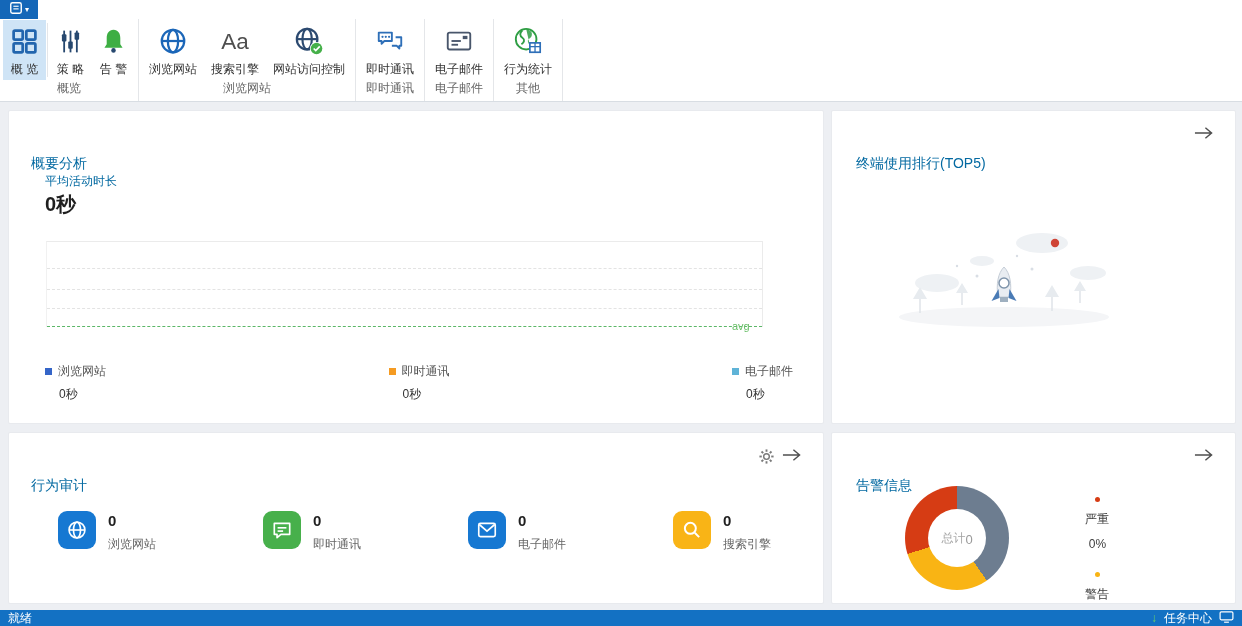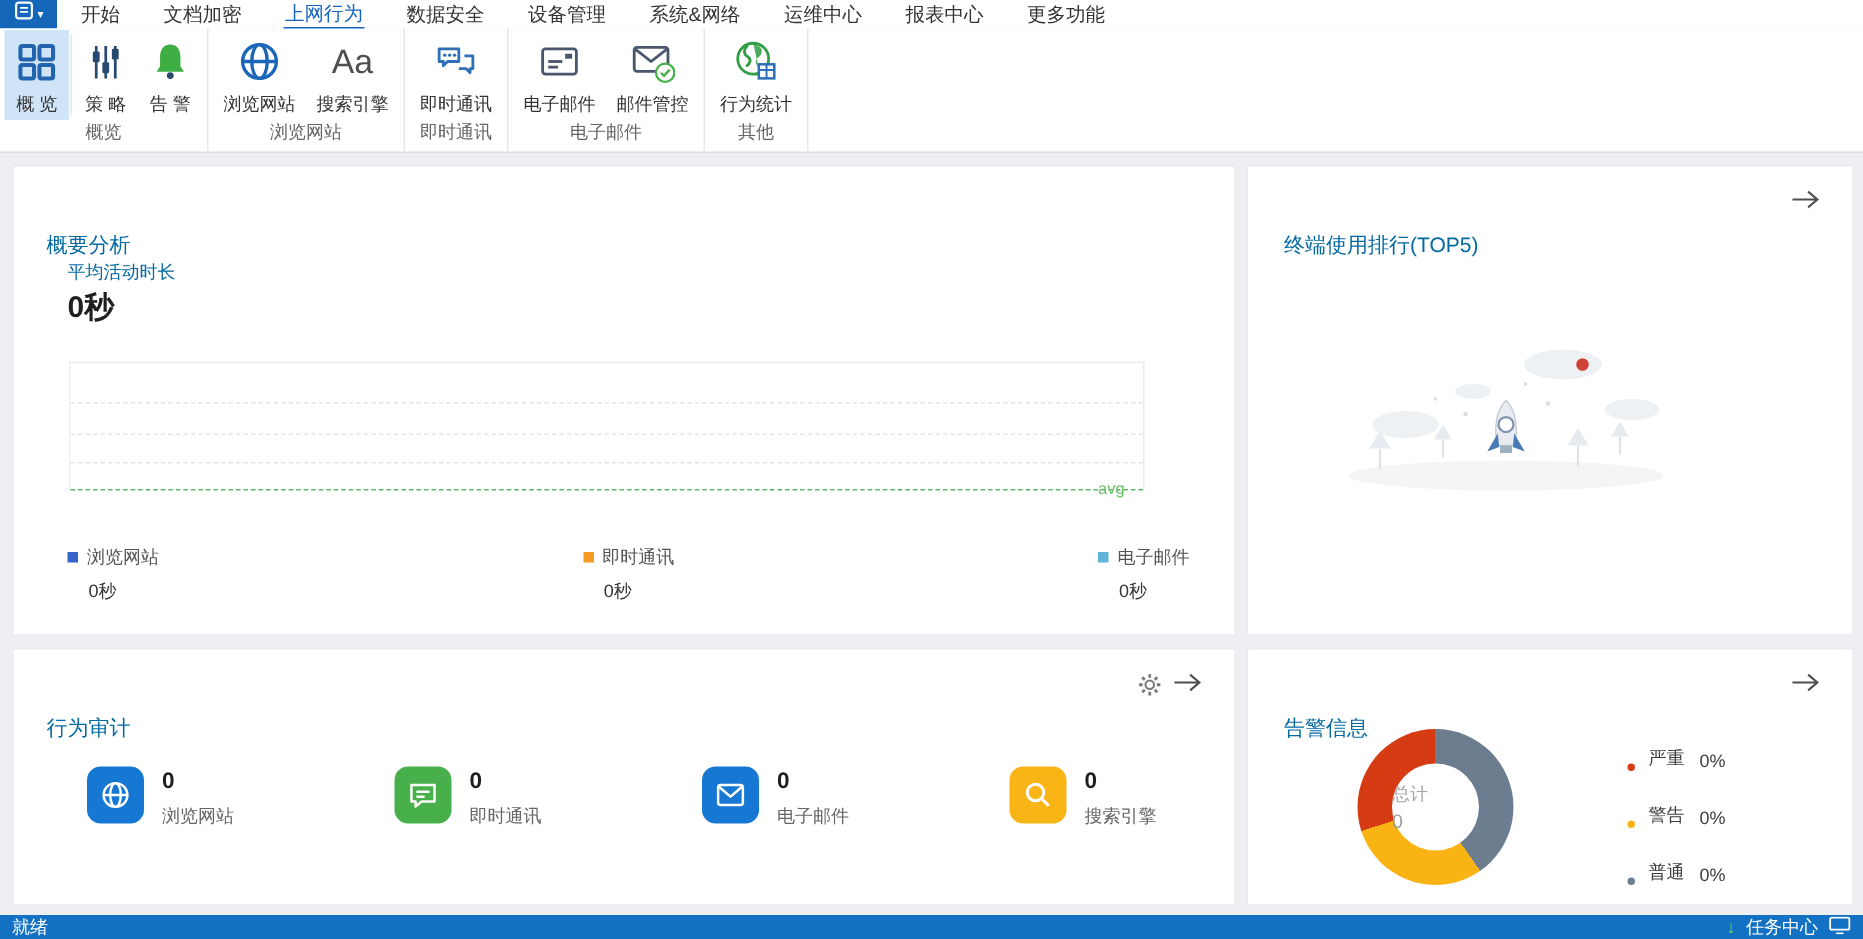--- a/index.html
+++ b/index.html
@@ -53,25 +53,25 @@
   .lval { margin:6px 0 0 14px; font-size:12px; color:#333; }
   
   .audit-row { position:absolute; left:49px; top:78px; display:flex; }
   .aitem { width:205px; display:flex; gap:12px; align-items:flex-start; cursor:pointer; }
   .aicon { width:38px; height:38px; border-radius:9px; display:flex; align-items:center; justify-content:center; }
   .anum { font-size:15px; font-weight:bold; color:#1f1f1f; margin-top:1px; }
   .albl { font-size:12px; color:#666; margin-top:7px; }
   
   .donut { position:absolute; left:73px; top:53px; width:104px; height:104px; border-radius:50%; }
   .donut-hole { position:absolute; left:23px; top:23px; width:58px; height:58px; border-radius:50%; background:#fff;
-                display:flex; flex-direction:column; justify-content:center; }
+                display:flex; flex-direction:row; align-items:center; justify-content:center; }
   .donut-hole .t1 { font-size:12px; color:#a5a5a5; }
   .donut-hole .t2 { font-size:13px; color:#9a9a9a; margin-top:2px; }
   .alegend { position:absolute; left:253px; top:64px; display:flex; flex-direction:column; gap:21px; }
-  .alrow { display:flex; align-items:flex-end; gap:9px; font-size:12px; color:#3d3d3d; }
+  .alrow { display:flex; align-items:center; gap:9px; font-size:12px; color:#3d3d3d;flex-direction:column; }
   .aldot { width:5px; height:5px; border-radius:50%; }
   .alpct { margin-left:1px; }
   
   .illus { position:absolute; left:60px; top:110px; }
   
   .statusbar { position:absolute; left:0; bottom:0; width:100%; height:16px; background:#1371c3; color:#fff;
                font-size:12px; display:flex; justify-content:space-between; padding:0 8px; }
   .sb-right { display:flex; align-items:center; gap:7px; cursor:pointer; }
   .dl-arrow { color:#67cf6a; font-weight:bold; font-size:12px; line-height:1; }
 </style>
@@ -82,31 +82,20 @@
   <div class="app-btn">
     <span>
       <svg width="14" height="14" viewBox="0 0 16 16">
           <rect x="2" y="2" width="12" height="12" rx="2" fill="none" stroke="#fff" stroke-width="1.6"></rect>
           <line x1="5" y1="6" x2="11" y2="6" stroke="#fff" stroke-width="1.3"></line>
           <line x1="5" y1="9" x2="11" y2="9" stroke="#fff" stroke-width="1.3"></line>
         </svg>
     </span>
     <span class="caret">▾</span>
   </div>
-  <nav class="tabs">
-    <span class="tab">开始</span>
-    <span class="tab">文档加密</span>
-    <span class="tab active">上网行为</span>
-    <span class="tab">数据安全</span>
-    <span class="tab">设备管理</span>
-    <span class="tab">系统&amp;网络</span>
-    <span class="tab">运维中心</span>
-    <span class="tab">报表中心</span>
-    <span class="tab">更多功能</span>
-  </nav>
 </header>
 
 <div class="ribbon">
 
   <div class="rgroup">
     <div class="rbtns">
       <div class="rbtn active">
         <span class="ric">
           <svg width="29" height="29" viewBox="0 0 32 32">
               <g fill="none" stroke="#2265ae" stroke-width="3">
@@ -165,20 +154,35 @@
         <span class="rlabel">浏览网站</span>
       </div>
       <div class="rbtn">
         <span class="ric">
           <svg width="34" height="30" viewBox="0 0 34 32">
               <text x="17" y="24" font-size="24" fill="#4f4f4f" text-anchor="middle" font-family="Liberation Sans, sans-serif">Aa</text>
             </svg>
         </span>
         <span class="rlabel">搜索引擎</span>
       </div>
+      <div class="rbtn">
+        <span class="ric">
+          <svg width="30" height="30" viewBox="0 0 32 32">
+              <g fill="none" stroke="#2c4a70" stroke-width="2.3">
+                <circle cx="14" cy="14" r="11"></circle>
+                <ellipse cx="14" cy="14" rx="5" ry="11"></ellipse>
+                <line x1="3" y1="14" x2="25" y2="14"></line>
+              </g>
+              <circle cx="24" cy="24" r="7" fill="#fff"></circle>
+              <circle cx="24" cy="24" r="6.2" fill="#45b049"></circle>
+              <path d="M21 24l2.2 2.2 4.3-4.4" stroke="#fff" stroke-width="1.8" fill="none"></path>
+            </svg>
+        </span>
+        <span class="rlabel">网站访问控制</span>
+      </div>
     </div>
     <div class="glabel">浏览网站</div>
   </div>
 
   <div class="rgroup">
     <div class="rbtns">
       <div class="rbtn">
         <span class="ric">
           <svg width="30" height="30" viewBox="0 0 32 32">
               <g fill="none" stroke="#2e6fb8" stroke-width="2" stroke-linejoin="round">
@@ -205,33 +209,20 @@
           <svg width="30" height="30" viewBox="0 0 32 32">
               <g fill="none" stroke="#49566b" stroke-width="2">
                 <rect x="4" y="7" width="24" height="18" rx="2"></rect>
                 <line x1="8" y1="16" x2="18" y2="16"></line>
                 <line x1="8" y1="20" x2="15" y2="20"></line>
               </g>
               <rect x="20" y="10.5" width="5" height="3.5" fill="#49566b"></rect>
             </svg>
         </span>
         <span class="rlabel">电子邮件</span>
-      </div>
-      <div class="rbtn">
-        <span class="ric">
-          <svg width="30" height="30" viewBox="0 0 32 32">
-              <g fill="none" stroke="#49566b" stroke-width="2" stroke-linejoin="round">
-                <rect x="3" y="6" width="24" height="17" rx="2"></rect>
-                <path d="M3.5 7l11.5 9L26.5 7"></path>
-              </g>
-              <circle cx="25" cy="24" r="6.5" fill="#fff" stroke="#45b049" stroke-width="1.6"></circle>
-              <path d="M22 24l2.2 2.2 4-4.4" stroke="#45b049" stroke-width="1.7" fill="none"></path>
-            </svg>
-        </span>
-        <span class="rlabel">邮件管控</span>
       </div>
     </div>
     <div class="glabel">电子邮件</div>
   </div>
 
   <div class="rgroup">
     <div class="rbtns">
       <div class="rbtn">
         <span class="ric">
           <svg width="30" height="30" viewBox="0 0 32 32">

